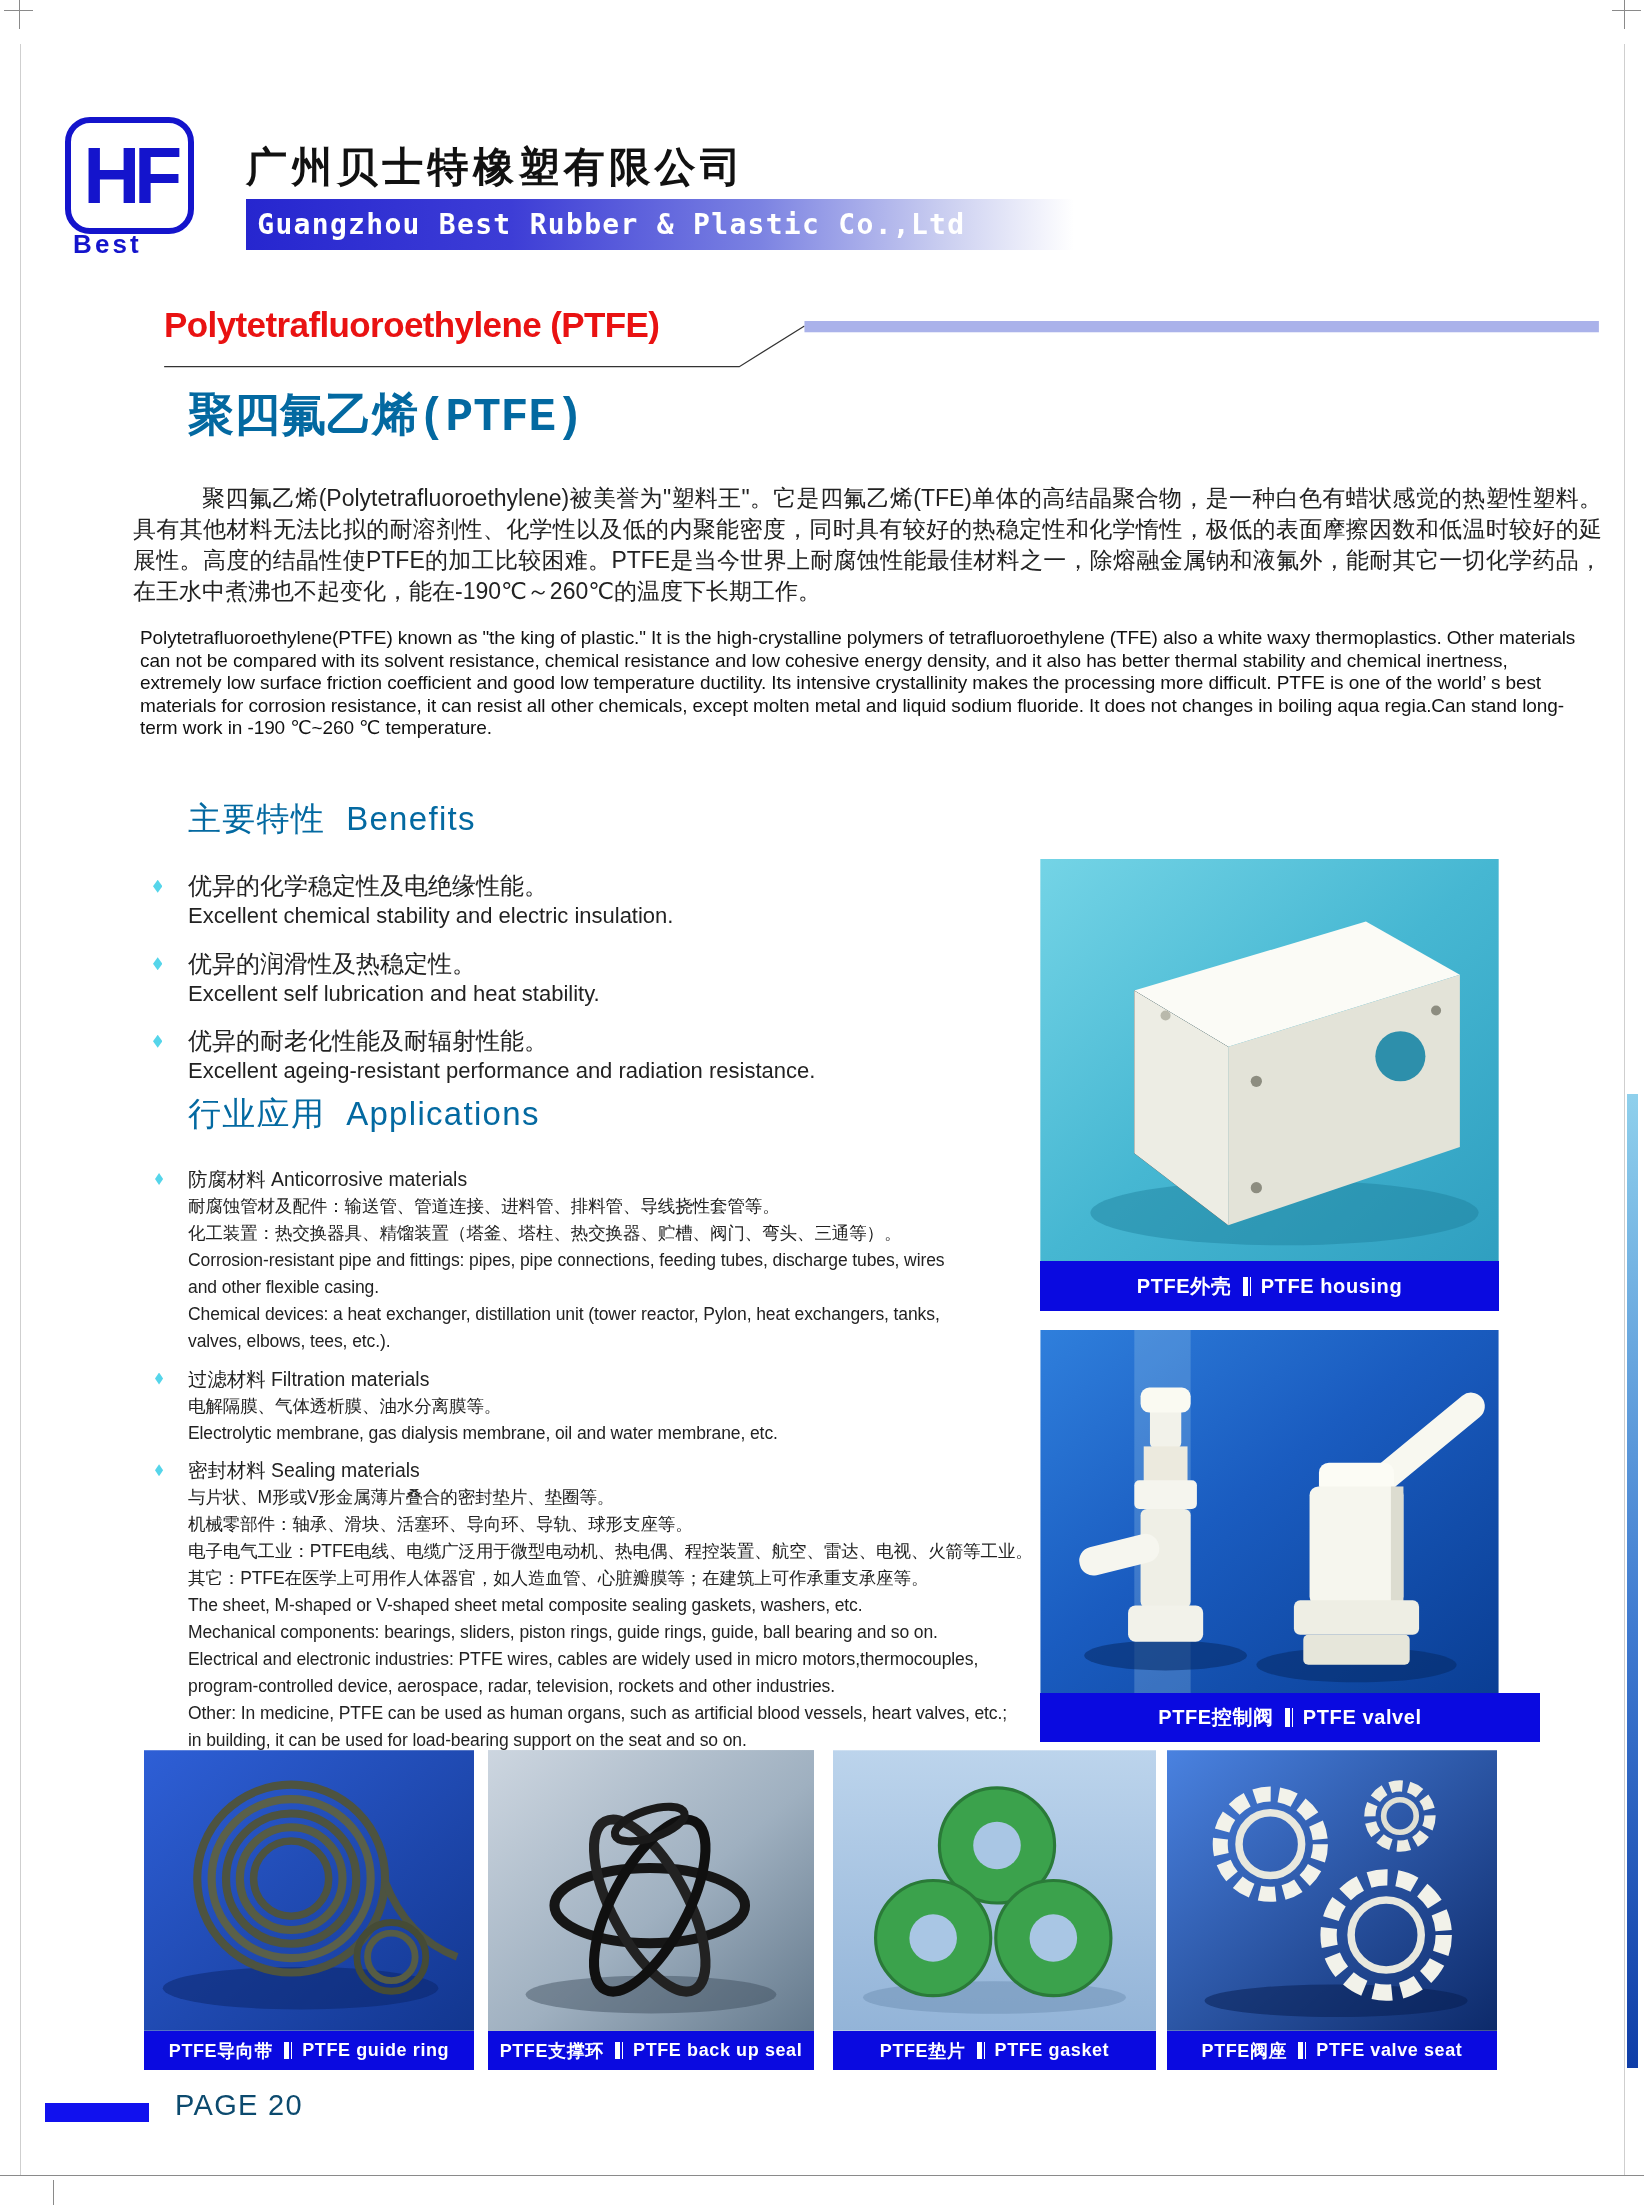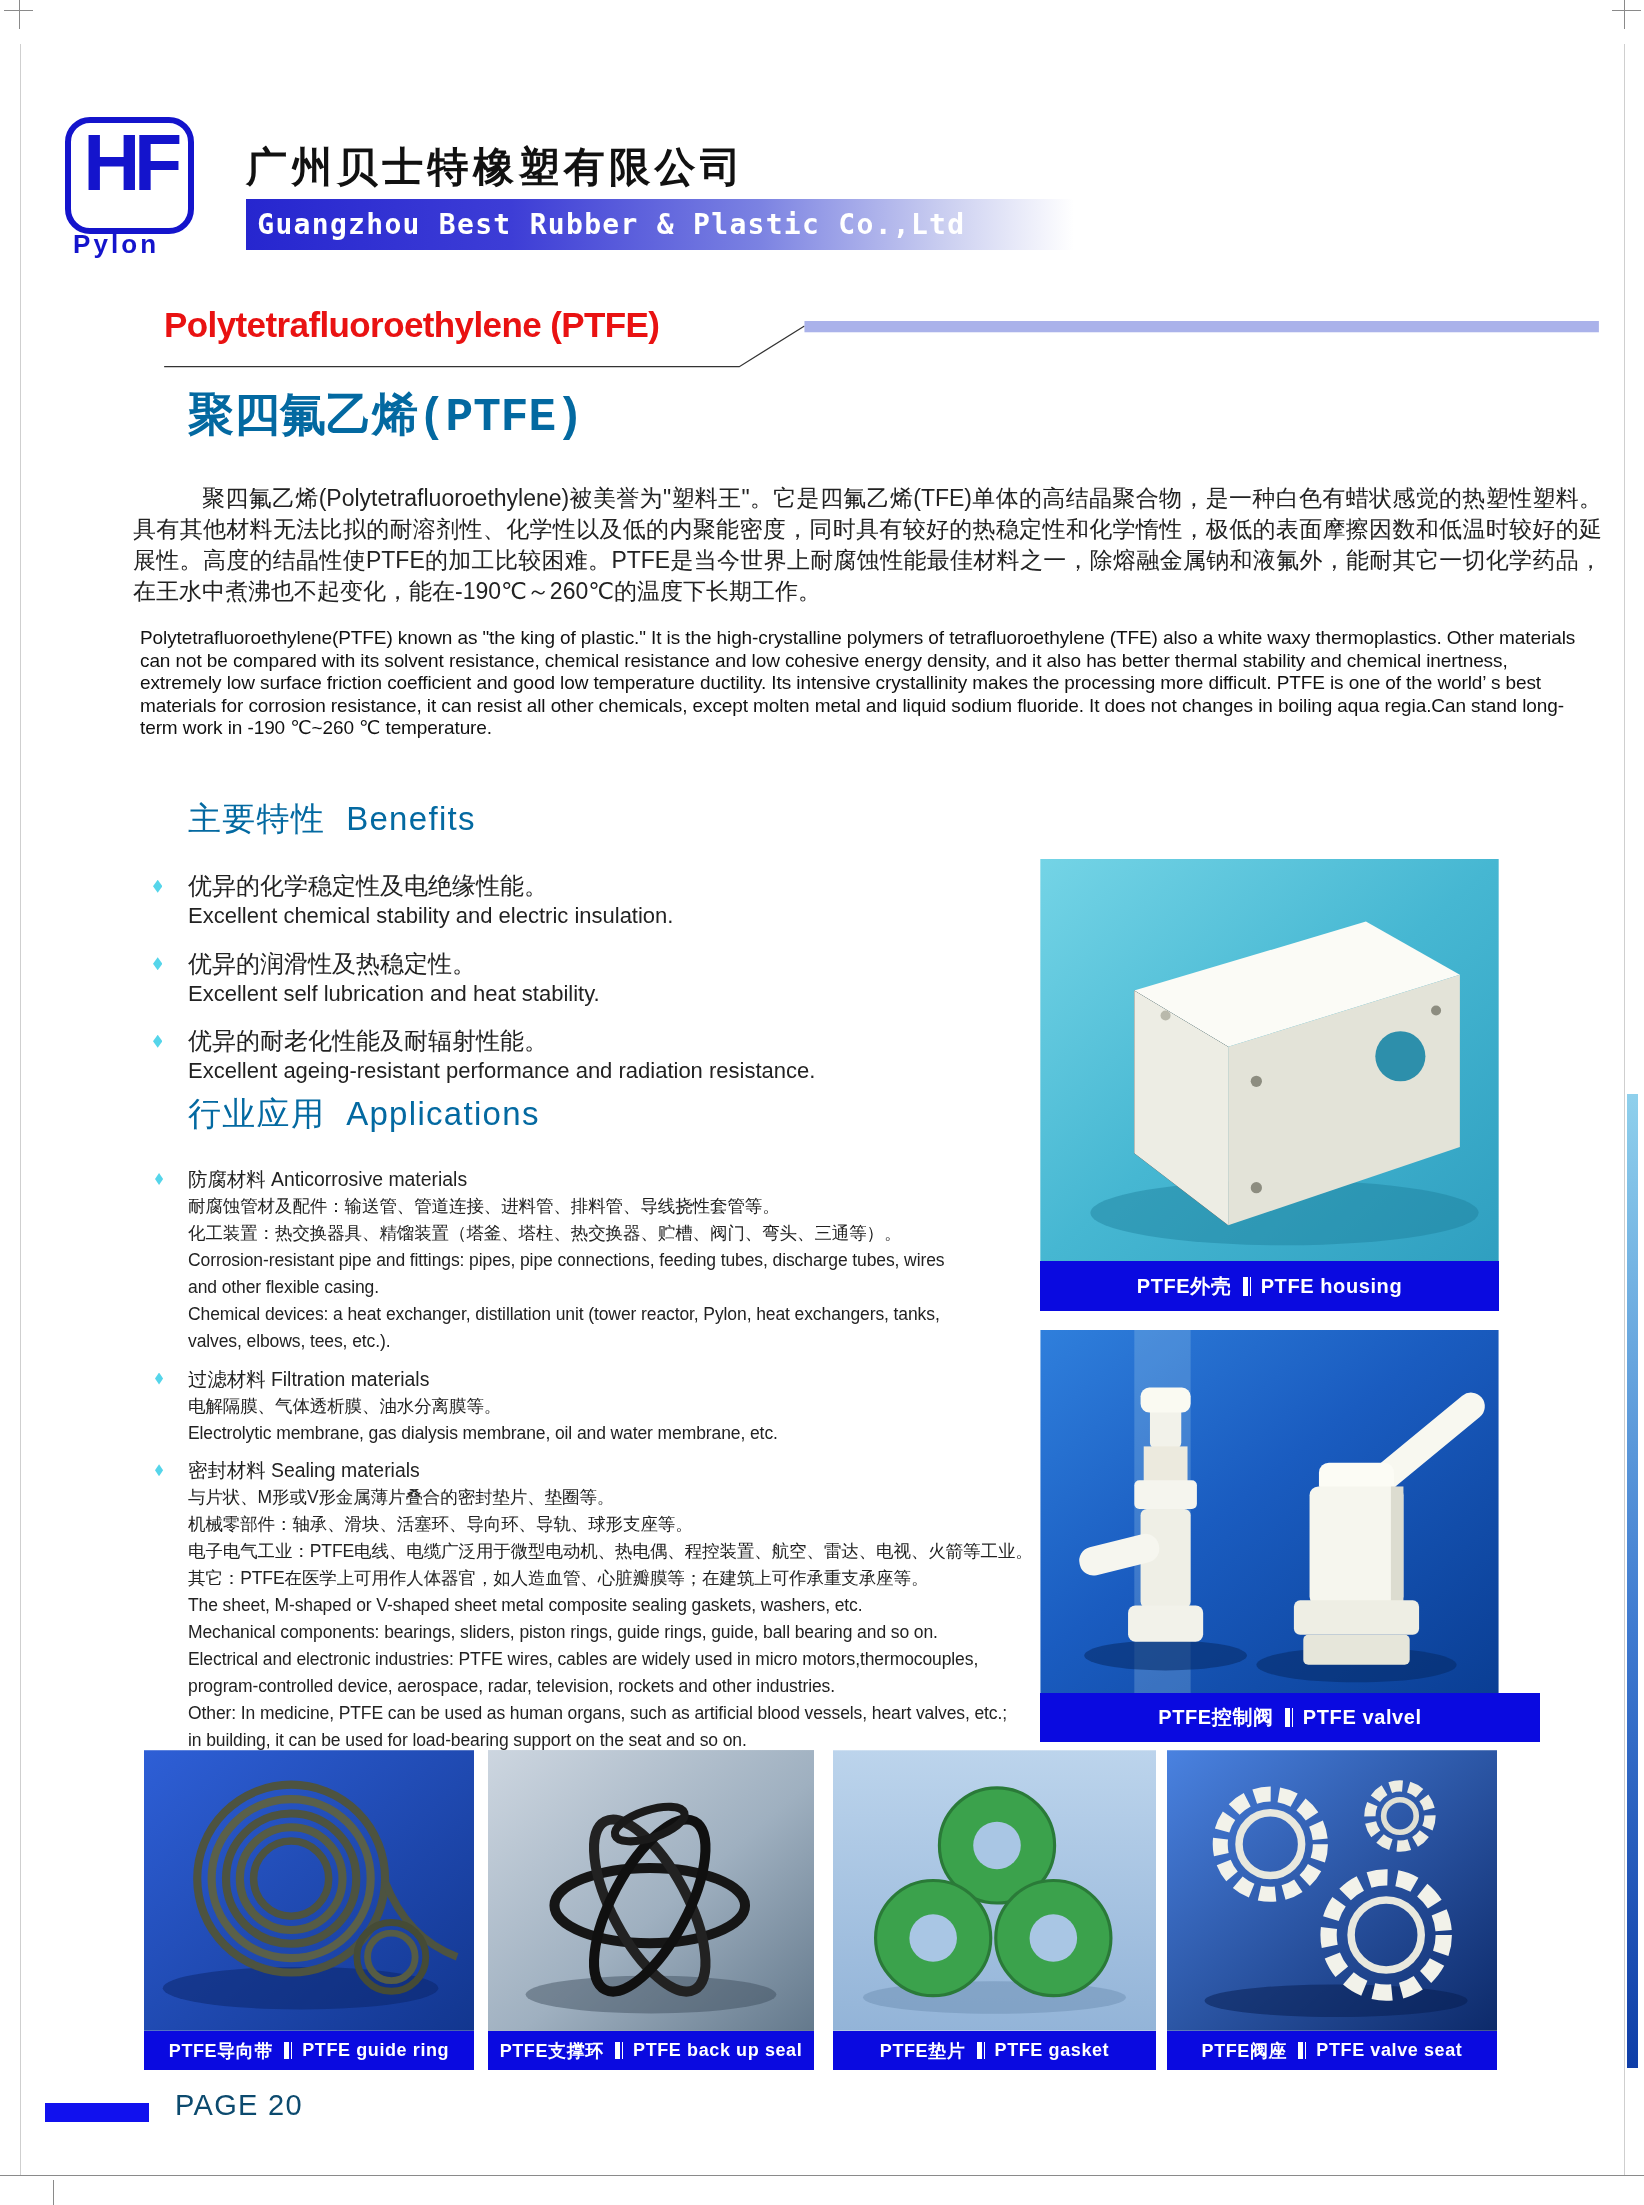--- a/index.html
+++ b/index.html
@@ -7,21 +7,21 @@
     position:relative;width:1644px;height:2205px;background:#ffffff;overflow:hidden;
     font-family:"Liberation Sans","DejaVu Sans",sans-serif;color:#1a1a1a;
   }
   
   .mark{position:absolute;background:#8a8a8a;}
   .mark.light{background:#cfcfcf;}
   
   #logo-box{
     position:absolute;left:65px;top:117px;width:117px;height:105px;
     border:6.9px solid #1414cc;border-radius:25px;
-    display:flex;justify-content:center;
+    display:flex;align-items:center;justify-content:center;
   }
   #logo-monogram{
     font-size:79px;font-weight:800;color:#1414cc;letter-spacing:-6.3px;
     font-family:"Liberation Sans","DejaVu Sans",sans-serif;line-height:1;
   }
   #logo-sub{
     position:absolute;left:73px;top:229px;font-size:26px;font-weight:700;
     color:#1414cc;letter-spacing:3.1px;
   }
   #company-cn{
@@ -108,21 +108,21 @@
   <div class="mark" style="left:1612px;top:10px;width:29px;height:1.3px;"></div>
   <div class="mark" style="left:1624px;top:0;width:1.3px;height:29px;"></div>
   <div class="mark light" style="left:20px;top:44px;width:0.6px;height:2131px;"></div>
   <div class="mark light" style="left:1624px;top:44px;width:0.6px;height:2131px;"></div>
   <div class="mark" style="left:0;top:2175px;width:1644px;height:1.3px;"></div>
   <div class="mark" style="left:53px;top:2180px;width:1.3px;height:26px;"></div>
 
   <div id="logo-box">
     <span id="logo-monogram">HF</span>
   </div>
-  <div id="logo-sub">Pylon</div>
+  <div id="logo-sub">Best</div>
   <div id="company-cn">广州贝士特橡塑有限公司</div>
   <div id="title-en">Polytetrafluoroethylene (PTFE)</div>
 
   <div id="company-banner">
     <span>Guangzhou Best Rubber &amp; Plastic Co.,Ltd</span>
   </div>
   <svg id="title-rule" viewBox="0 0 2624 700" width="1644" height="439">
     <polyline points="262,585 1180,585 1284,520" fill="none" stroke="#333" stroke-width="2"></polyline>
     <rect x="1284" y="512" width="1268" height="18" fill="#aab2ea"></rect>
   </svg>

